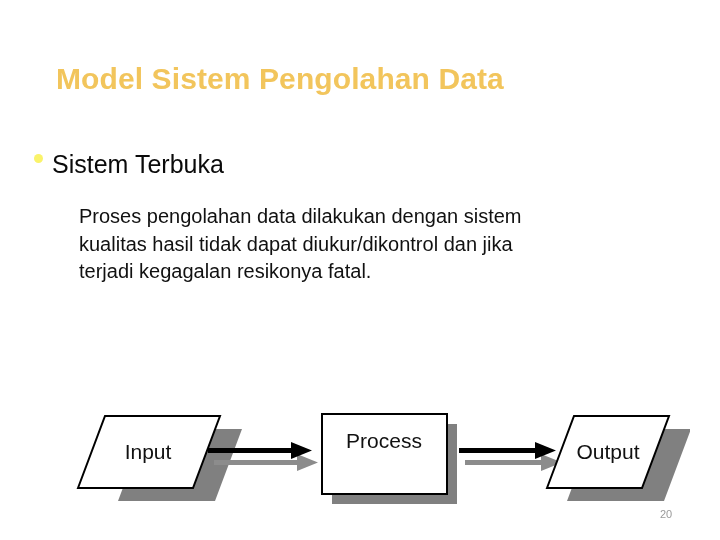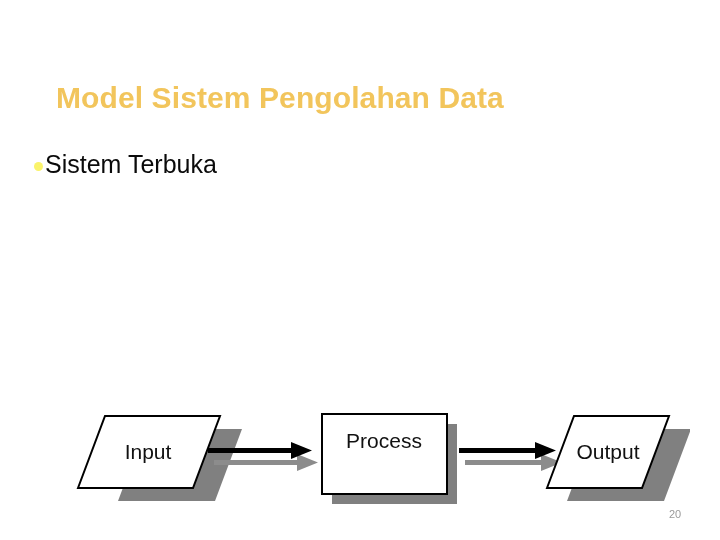--- a/index.html
+++ b/index.html
@@ -28,31 +28,30 @@
   #slide-title {
     position: absolute;
     left: 56px;
     top: 62px;
     width: 620px;
     font-size: 30px;
     font-weight: bold;
     letter-spacing: 0.1px;
     color: #F2C55C;
     white-space: nowrap;
-    margin-top: 19px;
   }
 
   
   #bullet-row {
     position: absolute;
     left: 34px;
     top: 150px;
     display: flex;
-    align-items: center;
-    gap: 2px;
+    align-items: flex-start;
+    gap: 9px;
   }
   #bullet-dot {
     width: 9px;
     height: 9px;
     border-radius: 50%;
     background: #FAF36A;
     flex: 0 0 auto;
     margin-top: 4px;
   }
   #bullet-label {
@@ -84,38 +83,41 @@
     height: 130px;
   }
   #diagram svg { display: block; }
 
   
   #page-number {
     position: absolute;
     left: 660px;
     top: 508px;
     width: 30px;
-    text-align: center;
+    text-align: left;
     font-size: 11px;
     color: #9a9a9a;
   }
 </style>
 </head>
 <body>
 
 <div id="slide">
 
   <div id="slide-title">Model Sistem Pengolahan Data</div>
 
   <div id="bullet-row">
     <span id="bullet-dot"></span>
     <span id="bullet-label">Sistem Terbuka</span>
   </div>
 
   <div id="body-block">
+    <div class="body-line">Proses pengolahan data dilakukan dengan sistem</div>
+    <div class="body-line">kualitas hasil tidak dapat diukur/dikontrol dan jika</div>
+    <div class="body-line">terjadi kegagalan resikonya fatal.</div>
   </div>
 
   <div id="diagram">
     <svg width="630" height="130" viewBox="0 0 630 130">
 
       <g>
         <polygon points="48,115 75,43 172,43 145,115" transform="translate(10,10)" fill="#808080" stroke="none"></polygon>
         <polygon points="18,112 45,40 160,40 133,112" fill="#ffffff" stroke="#000000" stroke-width="2"></polygon>
         <text x="88" y="83" text-anchor="middle" font-family="Liberation Sans, sans-serif" font-size="21" fill="#111111">Input</text>
       </g>

